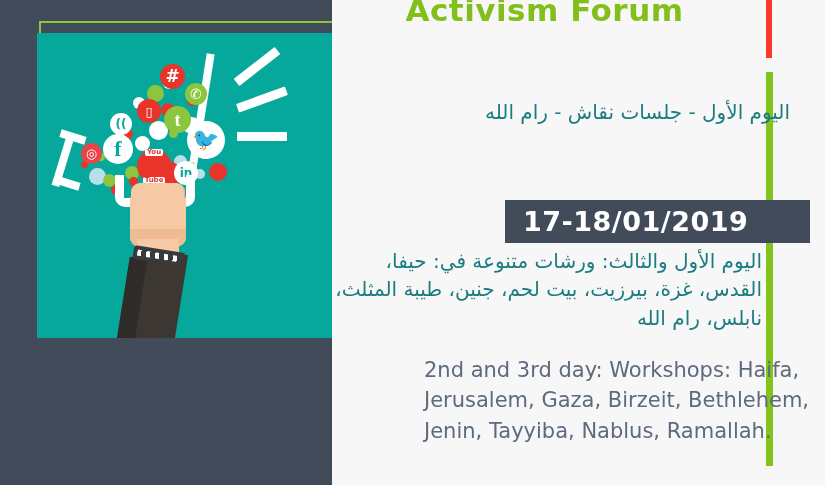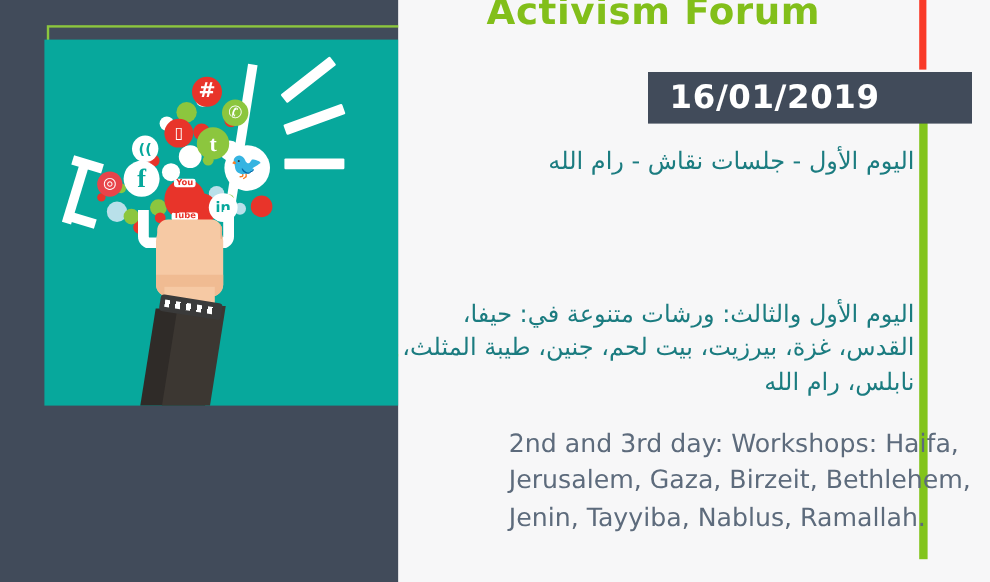--- a/index.html
+++ b/index.html
@@ -130,21 +130,21 @@
   .badge.b-one{left:208px;top:60px;width:270px;}
   .badge.b-two{left:173px;top:200px;width:305px;}
 
   .ar{
     position:absolute;color:#1b7c80;direction:rtl;text-align:right;
     font-size:20px;line-height:1.42;
   }
   .en{
     position:absolute;color:#5d6b7c;font-size:21px;line-height:1.45;
   }
-  .ar.ar1{left:0px;top:120px;width:430px;}
+  .ar.ar1{left:0px;top:98px;width:430px;padding-left:28px;}
   .en.en1{left:48px;top:142px;width:400px;}
   .ar.ar2{left:0px;top:247px;width:430px;}
   .en.en2{left:48px;top:355px;width:420px;margin-left:44px;}
 </style>
 </head>
 <body>
 
 <div id="poster">
 
   <div class="left-panel">
@@ -232,22 +232,22 @@
 
   </div>
 
   <div class="right">
 
     <div class="title">Activism Forum</div>
 
     <div class="red-line"></div>
     <div class="green-line"></div>
 
-    <div class="badge b-one">
-      <span>16/01/2019</span>
+    <div class="ar ar1">اليوم الأول - جلسات نقاش - رام الله</div>
+
+    <div class="badge b-two">
+      <span>17-18/01/2019</span>
     </div>
-    <div class="ar ar1">اليوم الأول - جلسات نقاش - رام الله</div>
-
     <div class="ar ar2">اليوم الأول والثالث: ورشات متنوعة في: حيفا، القدس، غزة، بيرزيت، بيت لحم، جنين، طيبة المثلث، نابلس، رام الله</div>
     <div class="en en2">2nd and 3rd day: Workshops: Haifa, Jerusalem, Gaza, Birzeit, Bethlehem, Jenin, Tayyiba, Nablus, Ramallah.</div>
   </div>
 
 </div>
 
 </body></html>

